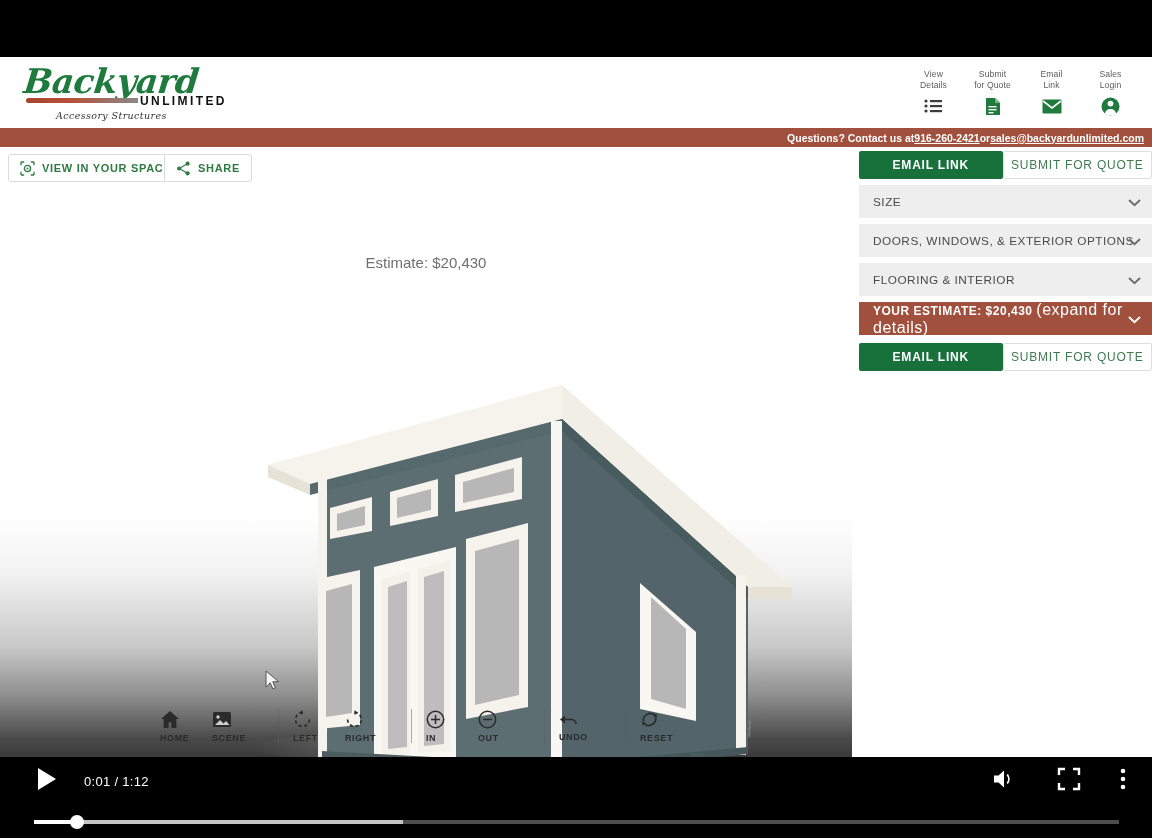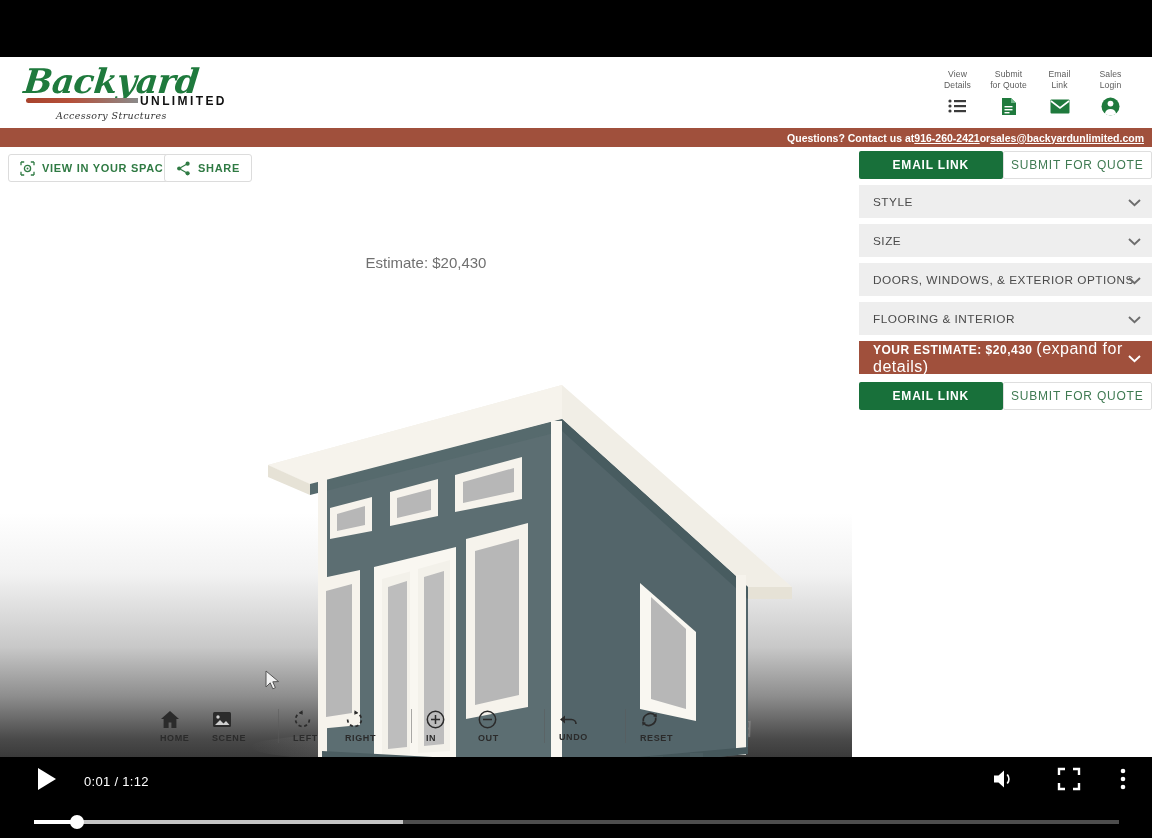--- a/index.html
+++ b/index.html
@@ -41,21 +41,21 @@
     position: absolute; left: 116px; top: 31px;
     font-family: "Liberation Sans", sans-serif;
     font-weight: bold; font-size: 12px; letter-spacing: 2.4px; color: #111;
   }
   .logo-sub {
     position: absolute; left: 32px; top: 47px;
     font-family: "DejaVu Serif", serif; font-style: italic;
     font-size: 9.5px; color: #333; letter-spacing: 0.4px;
   }
 
-  .header-nav { position: absolute; right: 18px; top: 12px; display: flex; gap: 4px; }
+  .header-nav { position: absolute; right: 18px; top: 12px; display: flex; gap: 12px; }
   .nav-item {
     width: 47px; display: flex; flex-direction: column; align-items: center;
     cursor: pointer; color: #6b6b6b;
   }
   .nav-label {
     font-size: 8.6px; line-height: 11px; text-align: center; color: #5c5c5c;
     letter-spacing: 0.1px;
   }
   .nav-icon { margin-top: 5px; height: 20px; display:flex; align-items:center; justify-content:center; }
   .nav-icon svg { display:block; }
@@ -456,28 +456,20 @@
           </div>
         </div>
       </div>
 
       <div class="panel">
         <div class="panel-btnrow">
           <div class="btn-email">EMAIL LINK</div>
           <div class="btn-quote">SUBMIT FOR QUOTE</div>
         </div>
 
-        <div class="acc-row">
-          <span class="acc-label">STYLE</span>
-          <span class="acc-chev">
-            <svg width="13" height="8" viewBox="0 0 13 8">
-                <path d="M1 1l5.5 5.2L12 1" stroke="#6d6d6d" stroke-width="1.9" fill="none"></path>
-              </svg>
-          </span>
-        </div>
 
         <div class="acc-row">
           <span class="acc-label">SIZE</span>
           <span class="acc-chev">
             <svg width="13" height="8" viewBox="0 0 13 8">
                 <path d="M1 1l5.5 5.2L12 1" stroke="#6d6d6d" stroke-width="1.9" fill="none"></path>
               </svg>
           </span>
         </div>
 

